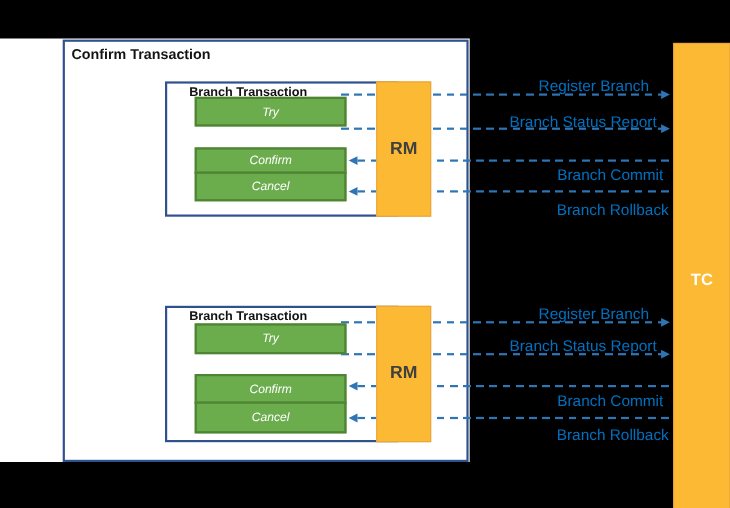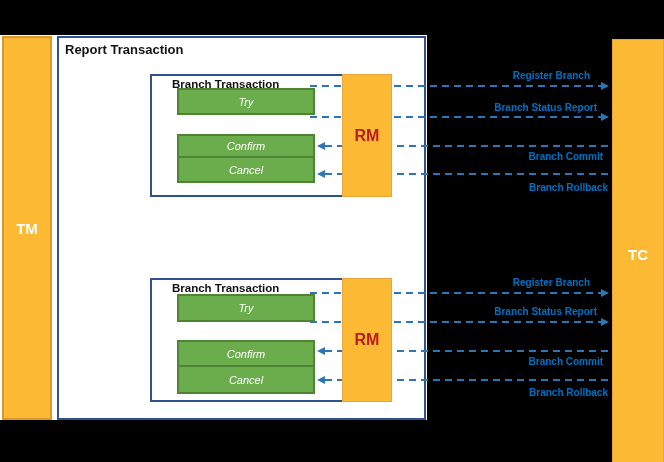--- a/index.html
+++ b/index.html
@@ -25,55 +25,55 @@
          color:#ffffff;font-style:italic;font-size:11px;display:flex;align-items:center;
          justify-content:center;z-index:4;}
   .try-1{left:177px;top:88px;width:138px;height:27px;}
   .confirm-1{left:177px;top:134px;width:138px;height:24px;}
   .cancel-1{left:177px;top:156px;width:138px;height:27px;}
   .try-2{left:177px;top:294px;width:138px;height:28px;}
   .confirm-2{left:177px;top:340px;width:138px;height:27px;}
   .cancel-2{left:177px;top:365px;width:138px;height:29px;}
 
   .rm-box{position:absolute;width:50px;background:#FCB933;border:1px solid #E8A63C;box-sizing:border-box;
-          display:flex;align-items:center;justify-content:center;color:#b91c1c;font-weight:bold;
+          display:flex;align-items:center;justify-content:center;color:#404040;font-weight:bold;
           font-size:16px;z-index:5;}
   .rm-1{left:342px;top:74px;height:123px;}
   .rm-2{left:342px;top:278px;height:124px;}
 
   .arrow-line{position:absolute;height:2px;z-index:4;
               background:repeating-linear-gradient(90deg,#2E75B6 0 7px,transparent 7px 12px);}
   .arrow-head{position:absolute;width:0;height:0;z-index:4;}
   .head-right{border-left:8px solid #2E75B6;border-top:4px solid transparent;border-bottom:4px solid transparent;}
   .head-left{border-right:8px solid #2E75B6;border-top:4px solid transparent;border-bottom:4px solid transparent;}
 
   .line-a1{left:310px;top:85px;width:292px;} .headpos-a1{left:601px;top:82px;}
   .line-b1{left:310px;top:116px;width:292px;} .headpos-b1{left:601px;top:113px;}
   .line-c1{left:325px;top:145px;width:286px;} .headpos-c1{left:317px;top:142px;}
   .line-d1{left:325px;top:173px;width:286px;} .headpos-d1{left:317px;top:170px;}
   .line-a2{left:310px;top:292px;width:292px;} .headpos-a2{left:601px;top:289px;}
   .line-b2{left:310px;top:321px;width:292px;} .headpos-b2{left:601px;top:318px;}
   .line-c2{left:325px;top:350px;width:286px;} .headpos-c2{left:317px;top:347px;}
   .line-d2{left:325px;top:379px;width:286px;} .headpos-d2{left:317px;top:376px;}
 
-  .msg-label{position:absolute;font-size:10px;font-weight:bold;color:#0070C0;white-space:nowrap;z-index:2;}
+  .msg-label{position:absolute;font-size:14px;font-weight:normal;color:#0070C0;white-space:nowrap;z-index:2;}
   .lbl-a1{right:74px;top:70px;}  .lbl-b1{right:67px;top:102px;}
   .lbl-c1{right:61px;top:151px;} .lbl-d1{right:56px;top:182px;}
   .lbl-a2{right:74px;top:277px;} .lbl-b2{right:67px;top:306px;}
   .lbl-c2{right:61px;top:356px;} .lbl-d2{right:56px;top:387px;}
 </style>
 </head>
 <body>
 
 <div class="canvas">
 
   <div class="white-area"></div>
 
   <div class="global-box">
-    <div class="global-title">Report Transaction</div>
+    <div class="global-title">Confirm Transaction</div>
   </div>
 
   <div class="arrow-line line-a1"></div>
   <div class="arrow-head head-right headpos-a1"></div>
   <div class="arrow-line line-b1"></div>
   <div class="arrow-head head-right headpos-b1"></div>
   <div class="arrow-line line-c1"></div>
   <div class="arrow-head head-left headpos-c1"></div>
   <div class="arrow-line line-d1"></div>
   <div class="arrow-head head-left headpos-d1"></div>
@@ -110,20 +110,17 @@
   <div class="branch-box branch-2">
     <div class="branch-title">Branch Transaction</div>
   </div>
   <div class="phase try-2">Try</div>
   <div class="phase confirm-2">Confirm</div>
   <div class="phase cancel-2">Cancel</div>
   <div class="rm-box rm-2">
     <span>RM</span>
   </div>
 
-  <div class="pillar tm">
-    <span>TM</span>
-  </div>
   <div class="pillar tc">
     <span>TC</span>
   </div>
 
 </div>
 
 </body></html>

